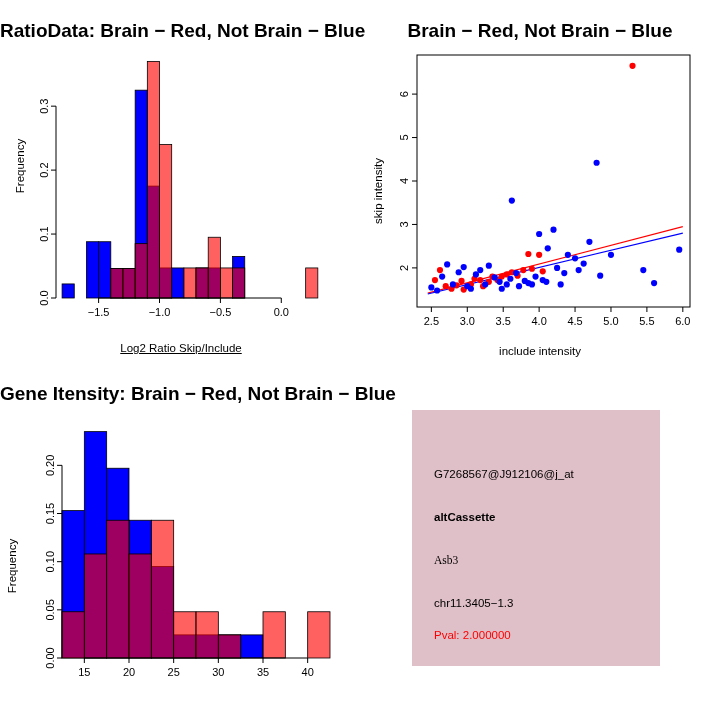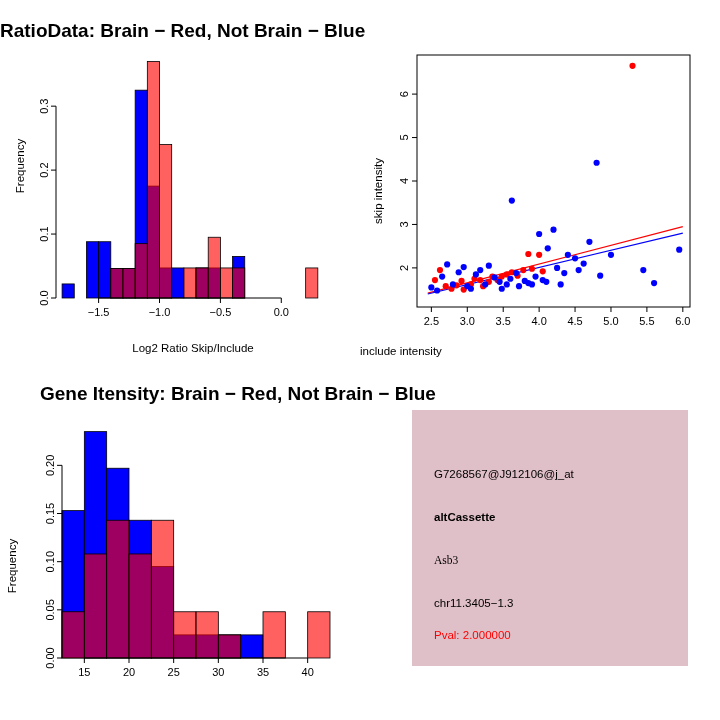--- a/index.html
+++ b/index.html
@@ -29,21 +29,21 @@
     font-family: "Liberation Sans", sans-serif;
     fill: #000000;
   }
   .tick-label { font-size: 11px; }
   .axis-title { font-size: 11.5px; }
   .info-box {
     position: absolute;
     background: #e0c0c8;
     left: 412px;
     top: 410px;
-    width: 276px;
+    width: 248px;
     height: 256px;
   }
   .info-line {
     position: absolute;
     left: 22px;
     font-size: 11.5px;
     color: #000000;
     white-space: nowrap;
   }
   .info-line.pval { color: #ff0000; }
@@ -93,25 +93,26 @@
       <line x1="56" y1="106.15789473684211" x2="56" y2="298" stroke="#000" stroke-width="1"></line>
       <line x1="56" y1="298" x2="51" y2="298" stroke="#000" stroke-width="1"></line>
       <text x="48" y="298" text-anchor="middle" class="tick-label" transform="rotate(-90 48 298)">0.0</text>
       <line x1="56" y1="234.05263157894737" x2="51" y2="234.05263157894737" stroke="#000" stroke-width="1"></line>
       <text x="48" y="234.05263157894737" text-anchor="middle" class="tick-label" transform="rotate(-90 48 234.05263157894737)">0.1</text>
       <line x1="56" y1="170.10526315789474" x2="51" y2="170.10526315789474" stroke="#000" stroke-width="1"></line>
       <text x="48" y="170.10526315789474" text-anchor="middle" class="tick-label" transform="rotate(-90 48 170.10526315789474)">0.2</text>
       <line x1="56" y1="106.15789473684211" x2="51" y2="106.15789473684211" stroke="#000" stroke-width="1"></line>
       <text x="48" y="106.15789473684211" text-anchor="middle" class="tick-label" transform="rotate(-90 48 106.15789473684211)">0.3</text>
     </svg>
-  <div class="axis-title" style="position:absolute;left:13px;top:342px;width:360px;text-align:center;">Log2 Ratio Skip/Include</div>
+  <div class="axis-title" style="position:absolute;left:1px;top:342px;width:360px;text-align:center;text-decoration:underline;">Log2 Ratio Skip/Include</div>
   <div class="axis-title" style="position:absolute;left:-30px;top:160px;width:100px;text-align:center;transform:rotate(-90deg);">Frequency</div>
 </div>
 
 <div class="panel" style="left:360px;top:0;width:360px;height:360px;">
+  <div class="panel-title" style="position:absolute;left:0;top:20px;width:360px;">Brain − Red, Not Brain − Blue</div>
   <svg id="svg-scatter" width="360" height="360">
       <rect x="57" y="55" width="273" height="252" fill="none" stroke="#000" stroke-width="1"></rect>
       <line x1="67.77631578947371" y1="293.09655172413795" x2="322.8157894736843" y2="226.62068965517244" stroke="#ff0000" stroke-width="1.1"></line>
       <line x1="67.77631578947371" y1="293.9655172413793" x2="322.8157894736843" y2="233.1379310344828" stroke="#0000ff" stroke-width="1.1"></line>
       <circle cx="74.96052631578948" cy="280.06206896551726" r="3.1" fill="#ff0000"></circle>
       <circle cx="79.98947368421055" cy="270.0689655172414" r="3.1" fill="#ff0000"></circle>
       <circle cx="85.73684210526318" cy="286.14482758620693" r="3.1" fill="#ff0000"></circle>
       <circle cx="91.48421052631579" cy="288.75172413793103" r="3.1" fill="#ff0000"></circle>
       <circle cx="96.51315789473686" cy="285.2758620689655" r="3.1" fill="#ff0000"></circle>
       <circle cx="101.54210526315791" cy="280.9310344827586" r="3.1" fill="#ff0000"></circle>
@@ -197,26 +198,26 @@
       <text x="48" y="267.8965517241379" text-anchor="middle" class="tick-label" transform="rotate(-90 48 267.8965517241379)">2</text>
       <line x1="57" y1="224.44827586206898" x2="52" y2="224.44827586206898" stroke="#000" stroke-width="1"></line>
       <text x="48" y="224.44827586206898" text-anchor="middle" class="tick-label" transform="rotate(-90 48 224.44827586206898)">3</text>
       <line x1="57" y1="181" x2="52" y2="181" stroke="#000" stroke-width="1"></line>
       <text x="48" y="181" text-anchor="middle" class="tick-label" transform="rotate(-90 48 181)">4</text>
       <line x1="57" y1="137.55172413793105" x2="52" y2="137.55172413793105" stroke="#000" stroke-width="1"></line>
       <text x="48" y="137.55172413793105" text-anchor="middle" class="tick-label" transform="rotate(-90 48 137.55172413793105)">5</text>
       <line x1="57" y1="94.10344827586209" x2="52" y2="94.10344827586209" stroke="#000" stroke-width="1"></line>
       <text x="48" y="94.10344827586209" text-anchor="middle" class="tick-label" transform="rotate(-90 48 94.10344827586209)">6</text>
     </svg>
-  <div class="axis-title" style="position:absolute;left:0;top:345px;width:360px;text-align:left;">include intensity</div>
+  <div class="axis-title" style="position:absolute;left:0;top:345px;width:360px;text-align:center;">include intensity</div>
   <div class="axis-title" style="position:absolute;left:-32px;top:185px;width:100px;text-align:center;transform:rotate(-90deg);">skip intensity</div>
 </div>
 
 <div class="panel" style="left:0;top:360px;width:360px;height:360px;">
-  <div class="panel-title" style="position:absolute;left:0;top:23px;width:360px;padding-left:40px;">Gene Itensity: Brain − Red, Not Brain − Blue</div>
+  <div class="panel-title" style="position:absolute;left:0;top:23px;width:360px;">Gene Itensity: Brain − Red, Not Brain − Blue</div>
   <svg id="svg-hist-gene" width="360" height="360">
       <g>
         <rect x="62" y="150.6204081632653" width="22.33333333333333" height="147.3795918367347" fill="#0000ff" stroke="#000" stroke-width="0.8" fill-opacity="1"></rect>
         <rect x="84.33333333333333" y="71.63265306122449" width="22.33333333333333" height="226.3673469387755" fill="#0000ff" stroke="#000" stroke-width="0.8" fill-opacity="1"></rect>
         <rect x="106.66666666666666" y="108.23673469387754" width="22.333333333333343" height="189.76326530612246" fill="#0000ff" stroke="#000" stroke-width="0.8" fill-opacity="1"></rect>
         <rect x="129" y="160.25306122448978" width="22.333333333333314" height="137.74693877551022" fill="#0000ff" stroke="#000" stroke-width="0.8" fill-opacity="1"></rect>
         <rect x="151.33333333333331" y="206.48979591836735" width="22.33333333333337" height="91.51020408163265" fill="#0000ff" stroke="#000" stroke-width="0.8" fill-opacity="1"></rect>
         <rect x="173.66666666666669" y="274.8816326530612" width="22.333333333333314" height="23.118367346938783" fill="#0000ff" stroke="#000" stroke-width="0.8" fill-opacity="1"></rect>
         <rect x="196" y="274.8816326530612" width="22.333333333333343" height="23.118367346938783" fill="#0000ff" stroke="#000" stroke-width="0.8" fill-opacity="1"></rect>
         <rect x="218.33333333333334" y="274.8816326530612" width="22.333333333333314" height="23.118367346938783" fill="#0000ff" stroke="#000" stroke-width="0.8" fill-opacity="1"></rect>

